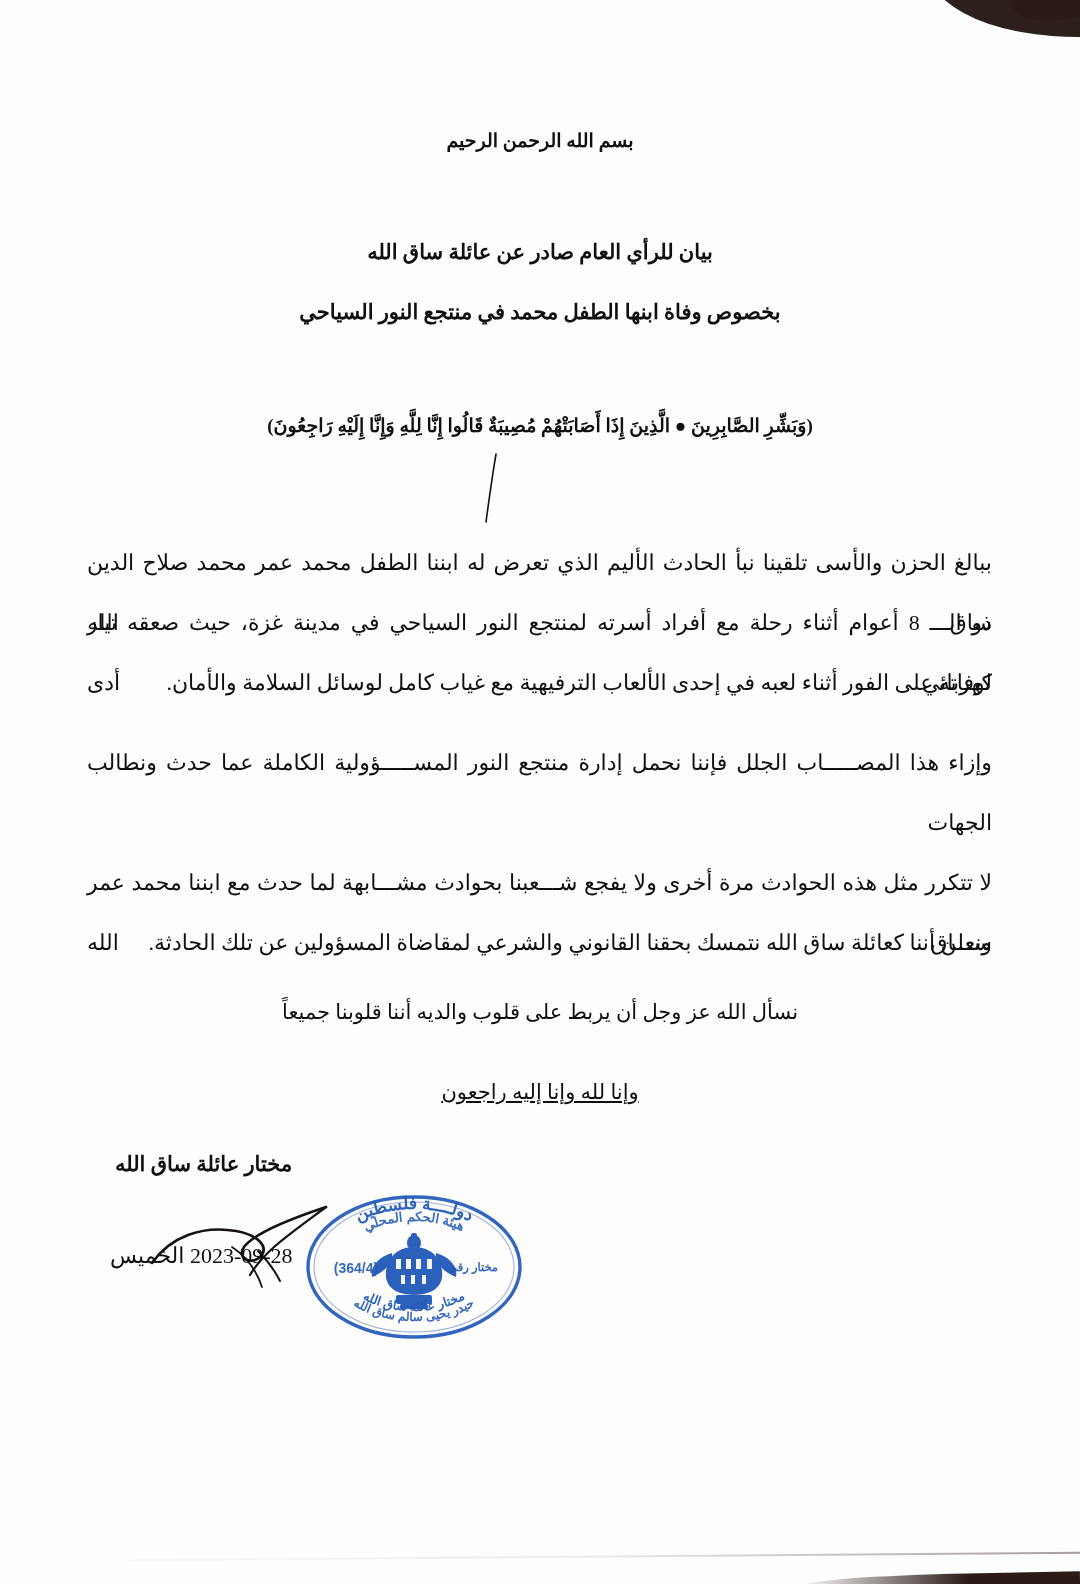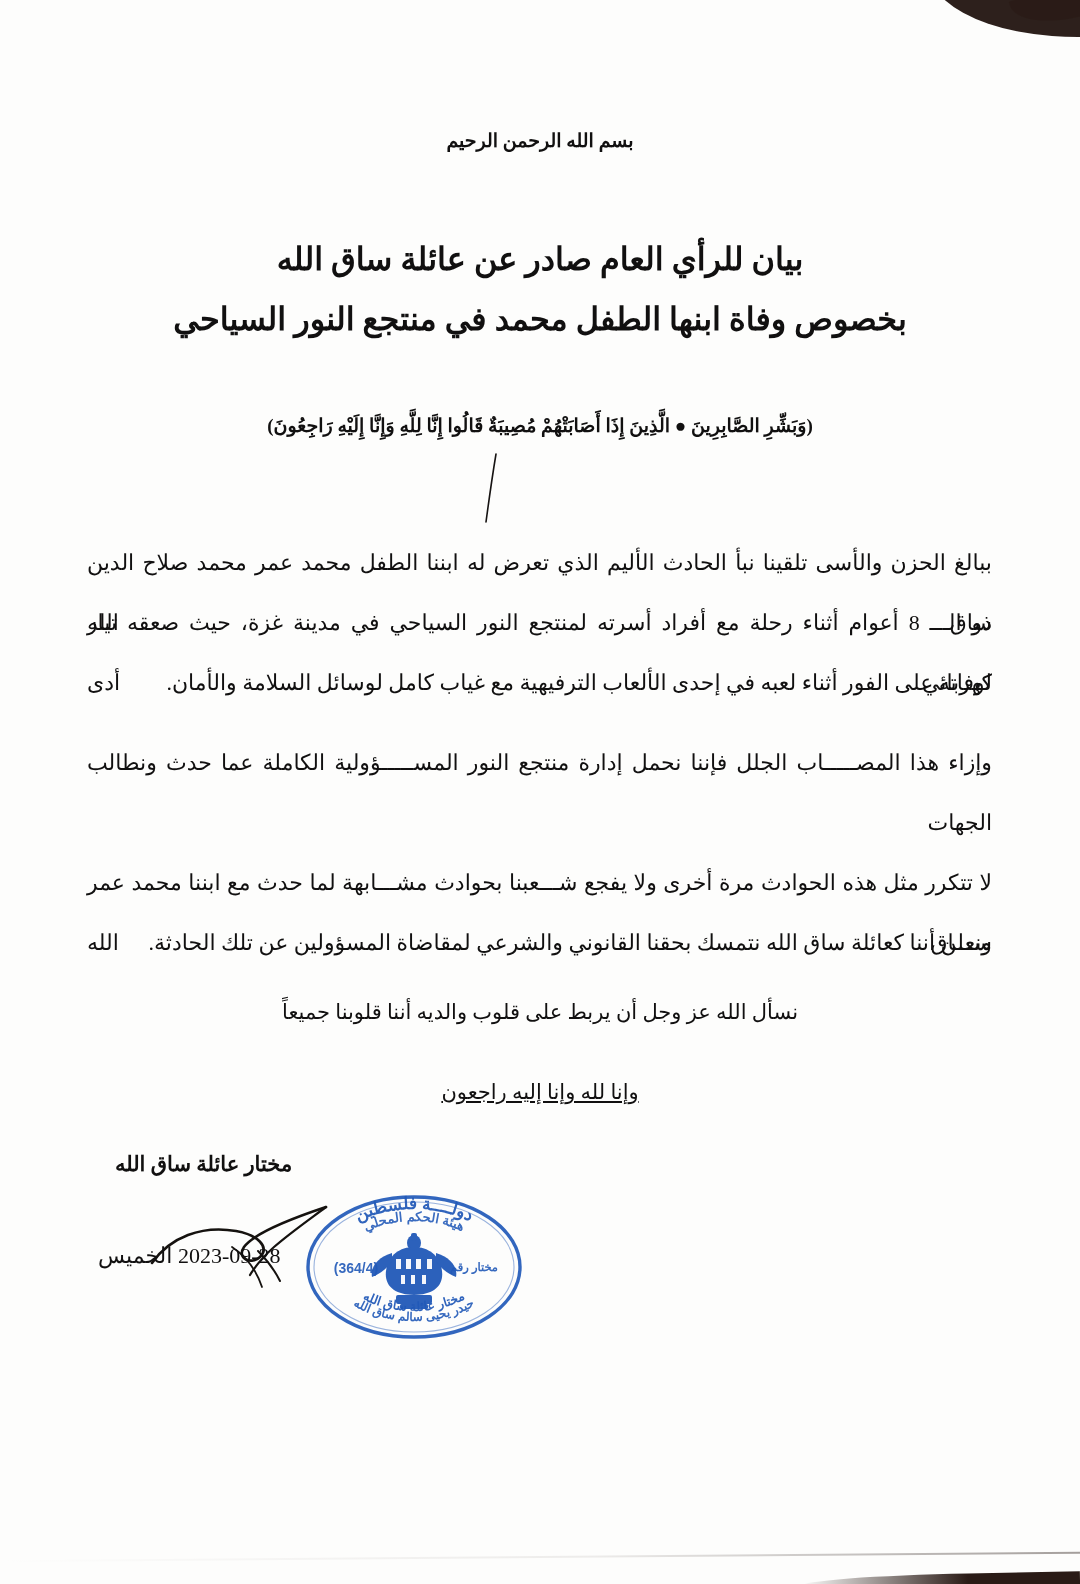--- a/index.html
+++ b/index.html
@@ -68,21 +68,21 @@
     text-align: center;
     line-height: 1.2;
   }
   .basmala {
     font-weight: bold;
     font-size: 19px;
     letter-spacing: .3px;
   }
   .title-line {
     font-weight: bold;
-    font-size: 32px;
+    font-size: 21px;
     letter-spacing: .2px;
   }
   .verse {
     font-weight: bold;
     font-size: 19px;
   }
   .para {
     position: absolute;
     text-align: justify;
     text-align-last: justify;
@@ -183,21 +183,21 @@
 
   <div class="signature-ink">
     <svg width="220" height="110" viewBox="0 0 220 110" fill="none">
       <path d="M12 78 C30 52, 62 40, 96 46 C118 50, 130 62, 120 72 C112 80, 96 74, 104 62 C114 48, 150 34, 186 22" stroke="#15120f" stroke-width="2.6" stroke-linecap="round" stroke-linejoin="round" fill="none"></path>
       <path d="M186 22 C170 34, 150 48, 134 62 C124 71, 116 80, 110 90" stroke="#15120f" stroke-width="2.2" stroke-linecap="round" fill="none"></path>
       <path d="M118 66 C126 74, 134 84, 140 96" stroke="#15120f" stroke-width="2" stroke-linecap="round" fill="none"></path>
       <path d="M92 62 C104 70, 116 84, 122 102" stroke="#15120f" stroke-width="1.8" stroke-linecap="round" fill="none"></path>
     </svg>
   </div>
 
-  <div class="date-line" style="top:1243px; left:98px;">
+  <div class="date-line" style="top:1243px; left:110px;">
     <span class="greg">2023-09-28</span>
     <span>الخميس</span>
   </div>
 
   <div class="stamp">
     <svg width="236" height="162" viewBox="0 0 236 162">
       <defs>
         <path id="arcTop" d="M 26 86 A 92 60 0 0 1 210 86"></path>
         <path id="arcTop2" d="M 40 86 A 78 48 0 0 1 196 86"></path>
         <path id="arcBot" d="M 32 84 A 86 54 0 0 0 204 84"></path>

